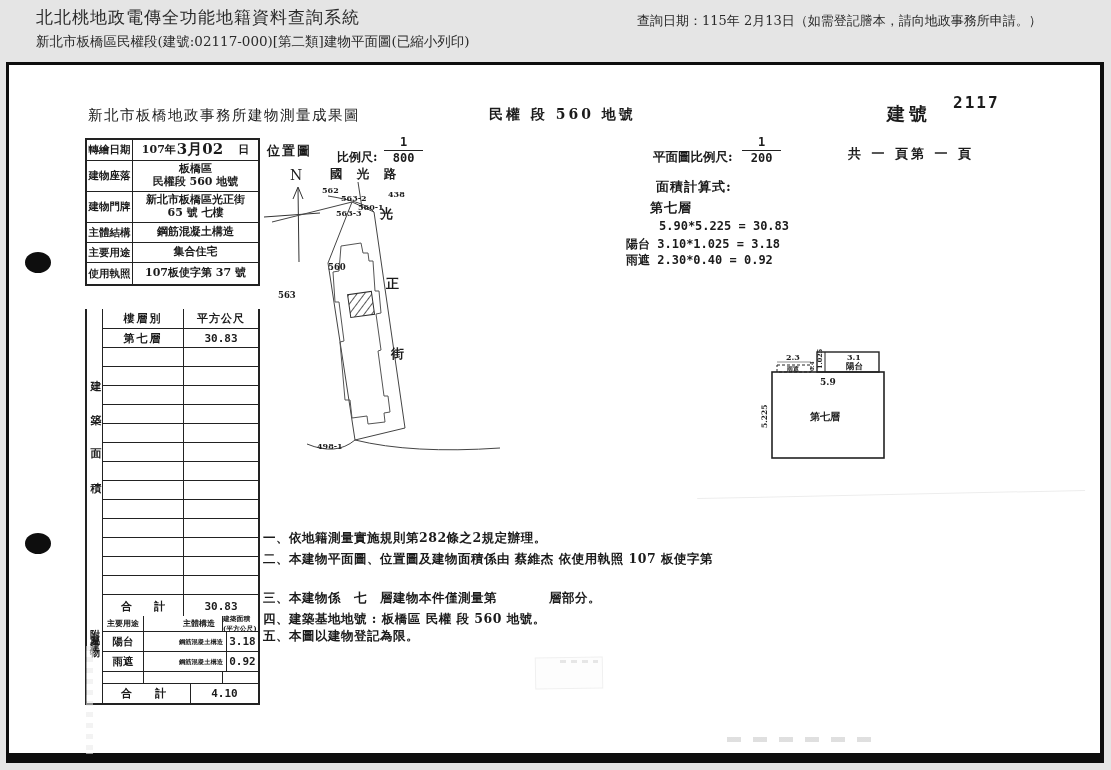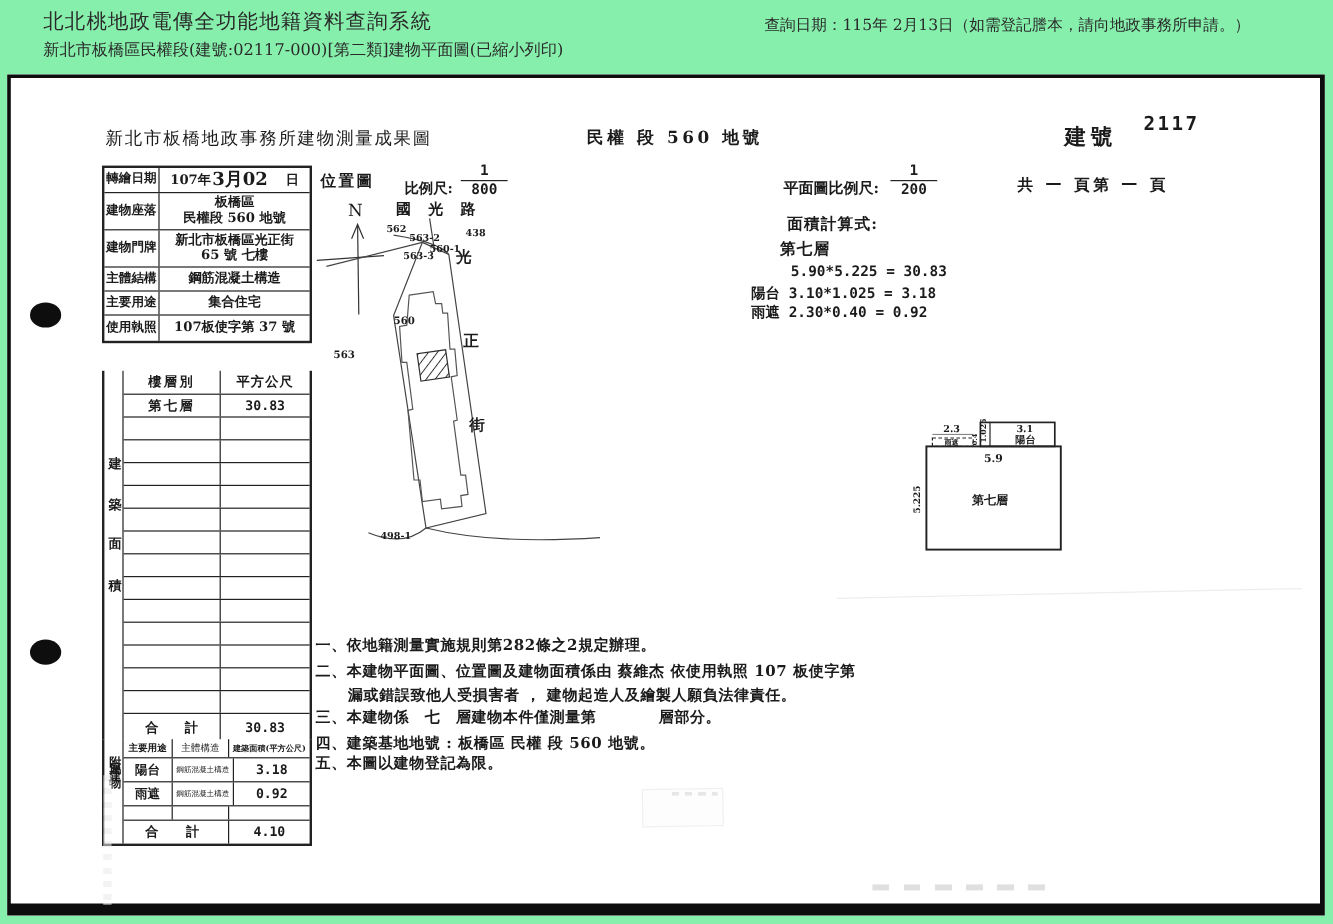--- a/index.html
+++ b/index.html
@@ -1,16 +1,16 @@
 <!DOCTYPE html>
 <html><head>
 <meta charset="utf-8">
 <style>
   html,body{margin:0;padding:0;background:#fff;}
-  .page{position:relative;width:1111px;height:770px;background:#86efac;overflow:hidden;
+  .page{position:relative;width:1111px;height:770px;background:#e5e5e5;overflow:hidden;
         font-family:"DejaVu Serif","Liberation Serif",serif;color:#1b1b1b;}
   .abs{position:absolute;}
 
   
   .sys-title{left:36px;top:6px;font-size:17px;letter-spacing:1px;color:#2a2a2a;}
   .sys-sub{left:36px;top:33px;font-size:13.5px;color:#2a2a2a;}
   .query-date{left:637px;top:12px;font-size:13px;color:#2a2a2a;}
 
   
   .frame{left:6px;top:62px;width:1091px;height:688px;border:solid #0d0d0d;border-width:3px 4px 10px 3px;background:#fff;}
@@ -51,21 +51,21 @@
 
   
   .ax-table{left:85px;top:616px;width:171px;display:flex;}
   .ax-side{font-size:10px;letter-spacing:6px;padding-top:5px;}
   .ax-main{flex:1;display:flex;flex-direction:column;}
   .ax-row{display:flex;border-bottom:1px solid #222;box-sizing:border-box;}
   .ax-row:last-child{border-bottom:none;}
   .ax-c1{width:40px;border-right:1px solid #222;display:flex;align-items:center;justify-content:center;
          font-weight:bold;}
   .ax-c2{width:46px;border-right:1px solid #222;display:flex;align-items:center;justify-content:center;
-         font-weight:normal;text-align:center;}
+         font-weight:bold;text-align:center;margin-left:32px;}
   .ax-c3{flex:1;display:flex;align-items:center;justify-content:center;font-weight:bold;
          font-family:"DejaVu Sans Mono","Liberation Mono",monospace;}
   .ax-hdr{height:16px;font-size:7.5px;}
   .ax-hdr .ax-c1,.ax-hdr .ax-c2{font-size:8px;}
   .ax-hdr .ax-c3{font-size:6.8px;font-family:"DejaVu Serif",serif;}
   .ax-data{height:20px;}
   .ax-data .ax-c1{font-size:10.5px;}
   .ax-data .ax-c2{font-size:6.3px;line-height:1.15;padding:0 2px;}
   .ax-data .ax-c3{font-size:11px;}
   .ax-empty{height:12px;}
@@ -362,18 +362,17 @@
   </svg>
 
   <div class="abs white-box1"></div>
   <div class="abs white-box2"></div>
   <div class="abs faint-strip"></div>
   <div class="abs faint-smudge"></div>
   <div class="abs faint-smudge2"></div>
 
   <div class="abs note n1">一、依地籍測量實施規則第282條之2規定辦理。</div>
   <div class="abs note n2">二、本建物平面圖、位置圖及建物面積係由 蔡維杰 依使用執照 107 板使字第</div>
-  <div class="abs note n2b">漏或錯誤致他人受損害者 ， 建物起造人及繪製人願負法律責任。</div>
   <div class="abs note n3">三、本建物係　七　層建物本件僅測量第　　　　層部分。</div>
   <div class="abs note n4">四、建築基地地號 : 板橋區 民權 段 560 地號。</div>
   <div class="abs note n5">五、本圖以建物登記為限。</div>
 
 </div>
 
 </body></html>

